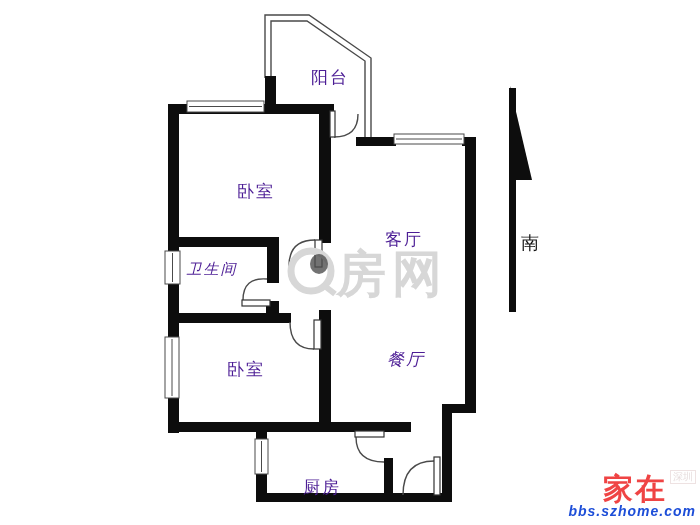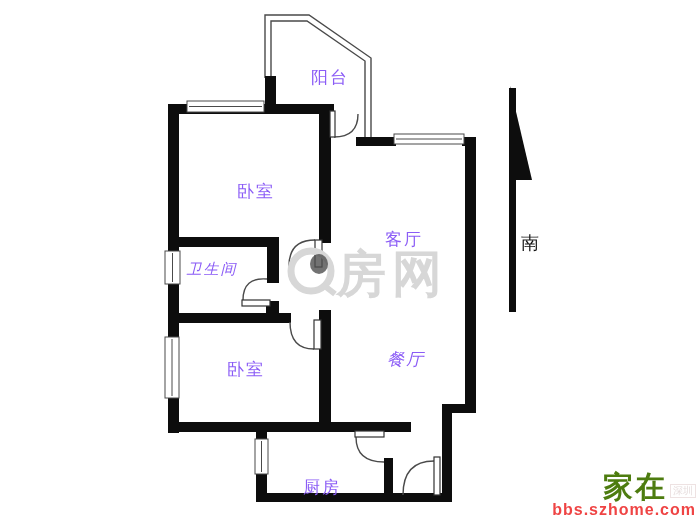--- a/index.html
+++ b/index.html
@@ -4,40 +4,41 @@
 <style>
   html,body{margin:0;padding:0;background:#ffffff;}
   .stage{
     position:relative;width:700px;height:525px;background:#ffffff;overflow:hidden;
     font-family:"Liberation Serif","DejaVu Serif",serif;
   }
   .stage svg{position:absolute;left:0;top:0;}
   #rooms{position:absolute;left:0;top:0;width:100%;height:100%;pointer-events:none;}
   .room-label{
     position:absolute;transform:translate(-50%,-50%);
-    color:#8b5cf6;letter-spacing:2px;white-space:nowrap;
+    color:#4c1d95;letter-spacing:2px;white-space:nowrap;
     font-family:"Liberation Serif","DejaVu Serif",serif;
   }
   .compass-label{
     position:absolute;left:521px;top:231px;font-size:18px;color:#111;
   }
   .wm-corner{
     position:absolute;right:4px;bottom:6px;text-align:right;line-height:1.05;
     user-select:none;
   }
   .wm-row{display:flex;align-items:flex-end;justify-content:flex-end;gap:3px;}
   .wm-title{
-    font-size:30px;font-weight:bold;color:#4d7c0f;letter-spacing:2px;
+    font-size:30px;font-weight:bold;color:#ef4444;letter-spacing:2px;
   }
   .wm-badge{
-    font-size:10px;color:#e6dcdc;border:1px solid #eee2e2;padding:1px 2px;margin-bottom:4px;
+    font-size:10px;color:#e6dcdc;border:1px solid #eee2e2;padding:1px 2px;margin-bottom:20px;
   }
   .wm-sub{
-    font-size:16px;font-weight:bold;color:#ef4444;letter-spacing:1px;
+    font-size:14px;font-weight:bold;color:#1d4ed8;letter-spacing:1px;
     font-family:"Liberation Sans","DejaVu Sans",sans-serif;
+    font-style:italic;
   }
 </style>
 </head>
 <body>
 
 <div class="stage">
 
   <svg id="plan" width="700" height="525" viewBox="0 0 700 525">
     <g id="railing">
         <polyline points="265,78 265,15 309,15 371,58 371,138" fill="none" stroke="#4a4a4a" stroke-width="1.4"></polyline>

